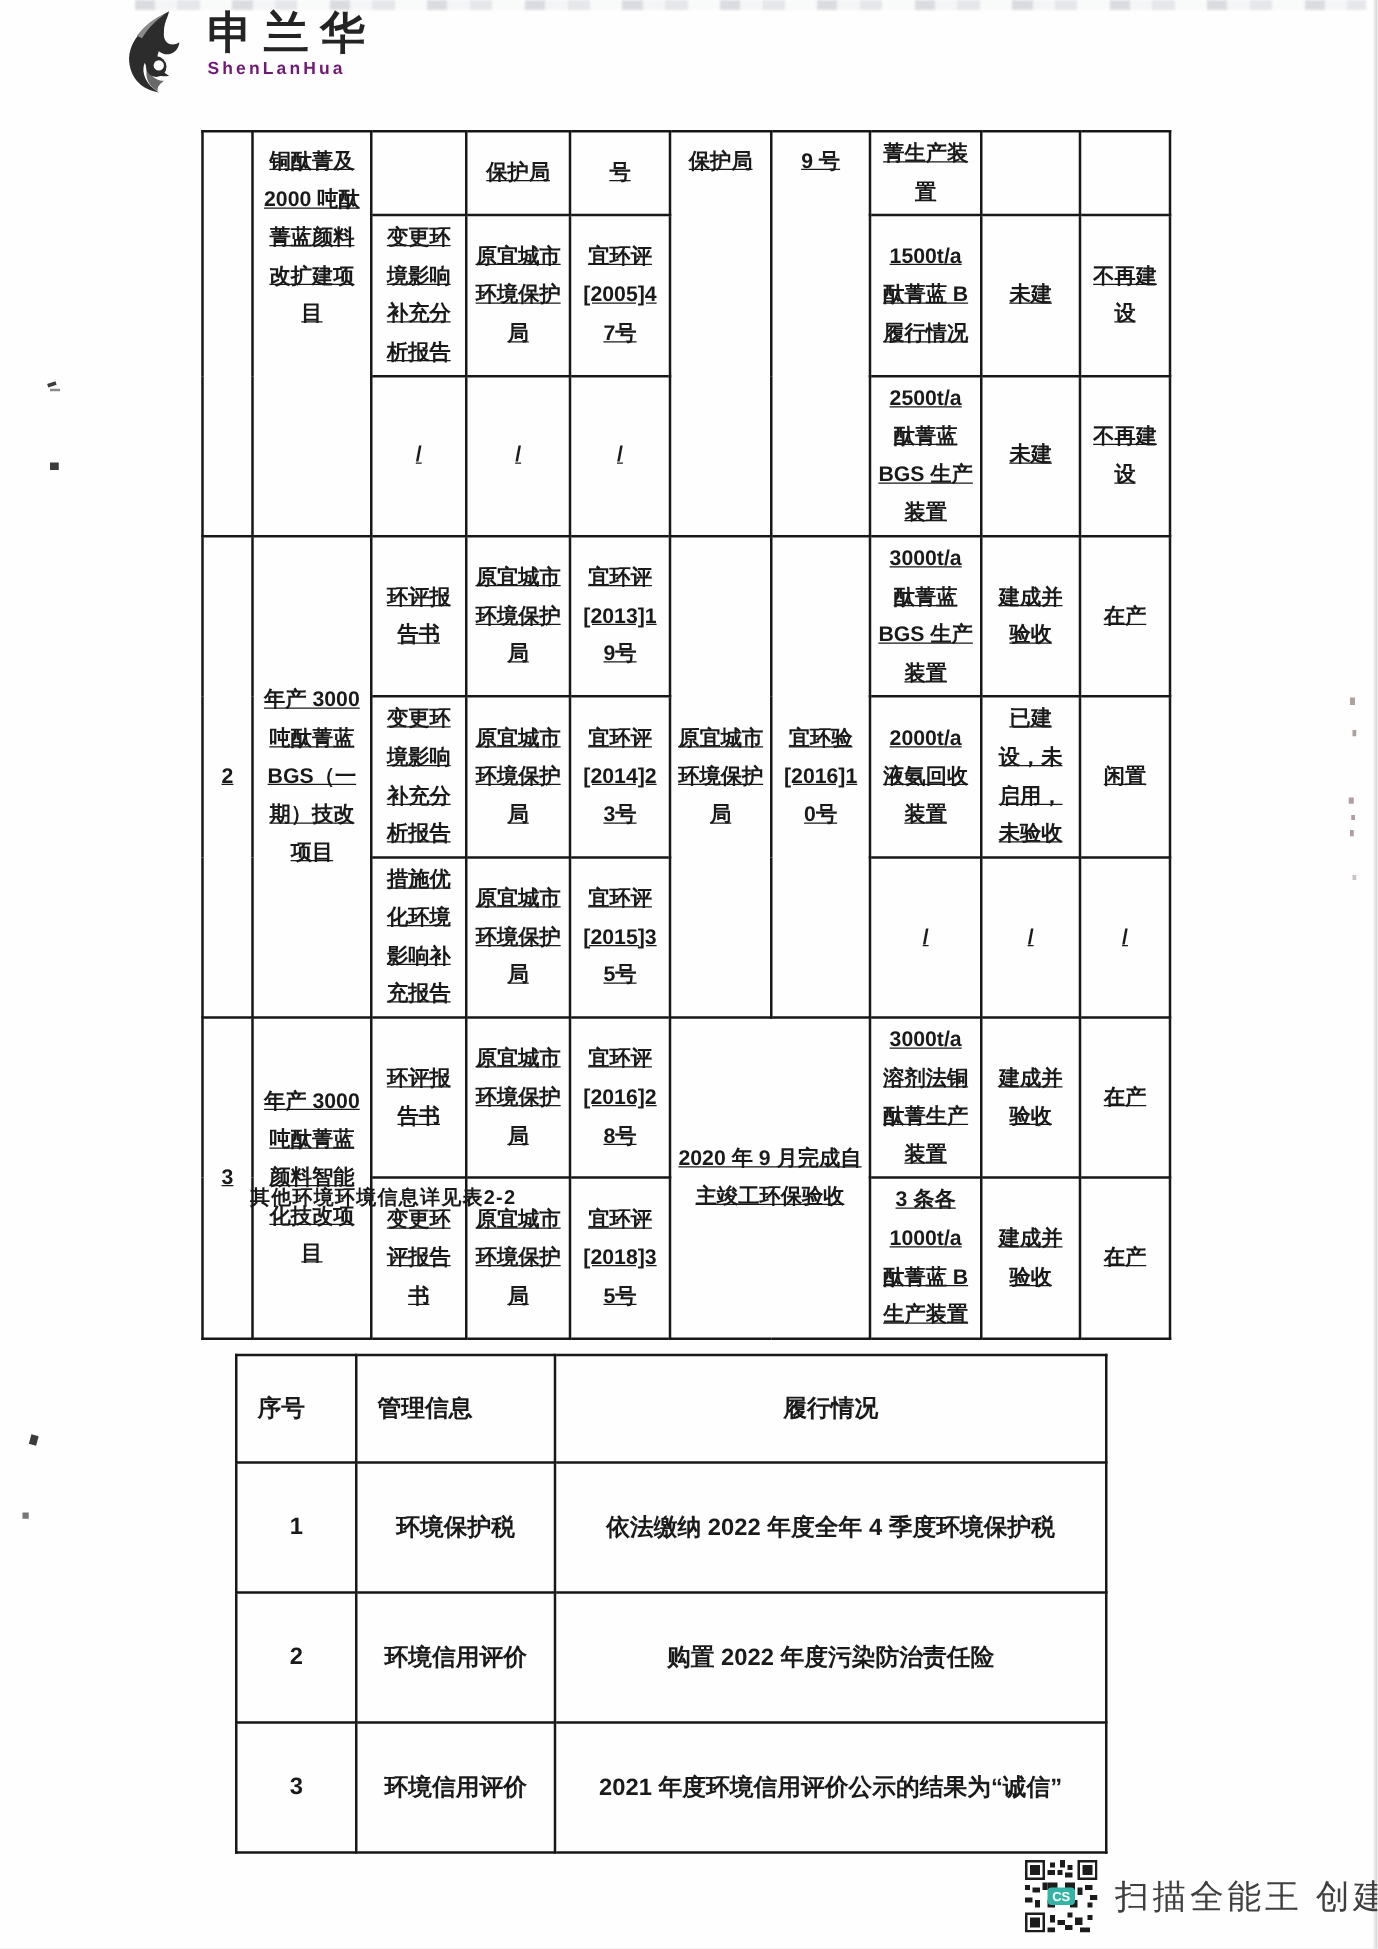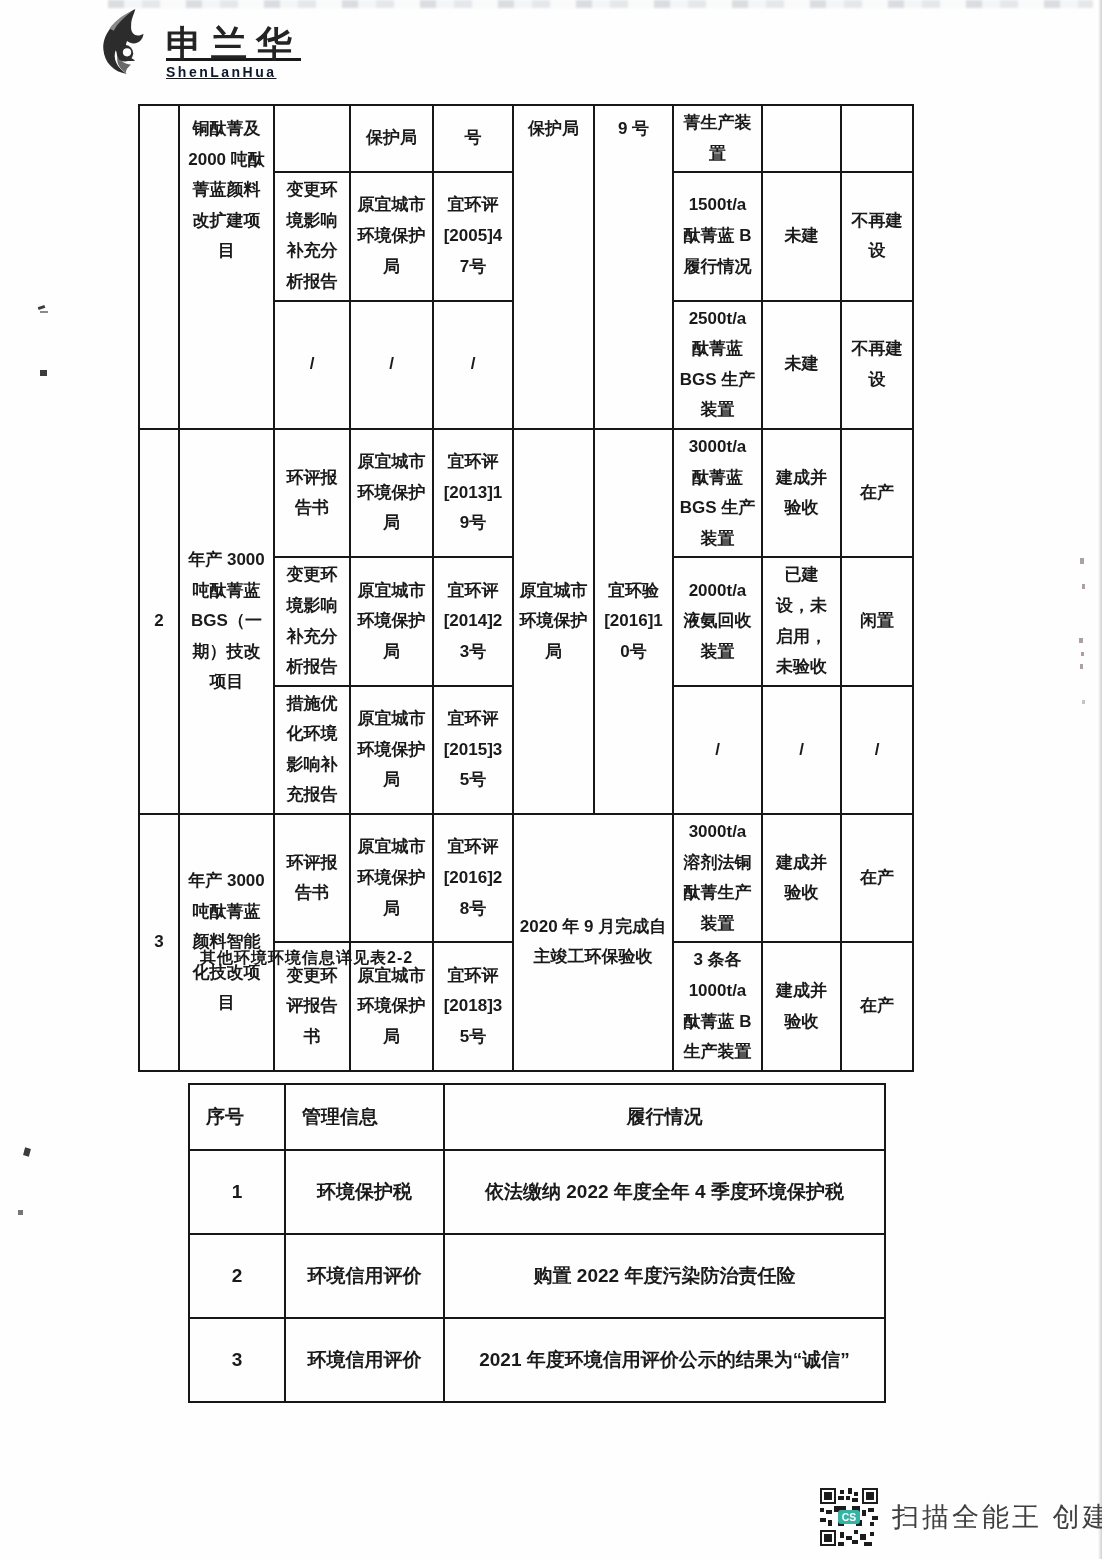--- a/index.html
+++ b/index.html
@@ -5,53 +5,53 @@
   html,body{margin:0;padding:0;background:#e8e8e8;}
   .page{
     position:relative;width:1102px;height:1559px;margin:0 auto;
     background:#fefefe;overflow:hidden;
     font-family:"Liberation Sans","DejaVu Sans",sans-serif;
     color:#1a1a1a;
   }
   
   .logo{position:absolute;left:94px;top:8px;display:flex;align-items:flex-start;}
   .logo-icon{width:64px;height:68px;}
-  .logo-text{margin-left:8px;margin-top:18px;text-decoration:underline;}
+  .logo-text{margin-left:8px;margin-top:0;}
   .logo-cn{font-size:36px;font-weight:900;letter-spacing:9px;color:#242424;line-height:1;}
-  .logo-en{font-size:14px;font-weight:700;letter-spacing:2.5px;color:#0f172a;margin-top:2px;}
+  .logo-en{font-size:14px;font-weight:700;letter-spacing:2.5px;color:#701a75;margin-top:2px;}
   
   .bleed-top{position:absolute;left:108px;top:0;width:985px;height:8px;opacity:.35;filter:blur(1px);
     background:repeating-linear-gradient(90deg,#9aa0ac 0 16px,#e4e6ea 16px 34px,#b9bec8 34px 52px,#f2f3f5 52px 78px);}
   .speck{position:absolute;background:#3c3c3c;}
   .rdot{position:absolute;background:#6e5252;opacity:.55;}
   .edge-shade{position:absolute;right:0;top:0;width:4px;height:100%;background:linear-gradient(90deg,rgba(0,0,0,0),rgba(0,0,0,.18));}
   
   .t1{
-    position:absolute;left:138px;top:104px;width:774px;
-    border-collapse:collapse;table-layout:fixed;
+    position:absolute;left:161px;top:104px;width:774px;
+    border-collapse:collapse;table-layout:fixed;text-decoration:underline;
   }
   .t1 td{
     border:2.5px solid #171717;
     font-size:17px;font-weight:700;line-height:1.8;
     text-align:center;vertical-align:middle;
     padding:2px 5px;word-break:break-word;overflow-wrap:break-word;
   }
   .t1 td.vtop{vertical-align:top;padding-top:8px;}
   
   .note{position:absolute;left:200px;top:948px;font-size:16px;font-weight:700;letter-spacing:1px;}
   .t2-title{position:absolute;left:154px;top:1010px;width:774px;text-align:center;font-size:22px;font-weight:700;letter-spacing:1px;}
   
   .t2{
     position:absolute;left:188px;top:1083px;width:696px;
     border-collapse:collapse;table-layout:fixed;
   }
   .t2 td{
     border:2.5px solid #171717;
     font-size:19px;font-weight:700;text-align:center;vertical-align:middle;
-    padding:10px 6px;
+    padding:20px 6px;
   }
   .t2 tr.hdr td{height:44px;}
   .t2 tr.data td{height:62px;}
   .t2 td.al{text-align:left;padding-left:16px;}
   
   .footer{position:absolute;left:820px;top:1488px;display:flex;align-items:center;}
   .qr{width:58px;height:58px;}
   .footer-text{margin-left:14px;font-size:27px;font-weight:500;color:#3f3f3f;letter-spacing:3px;white-space:nowrap;}
 </style>
 </head>

